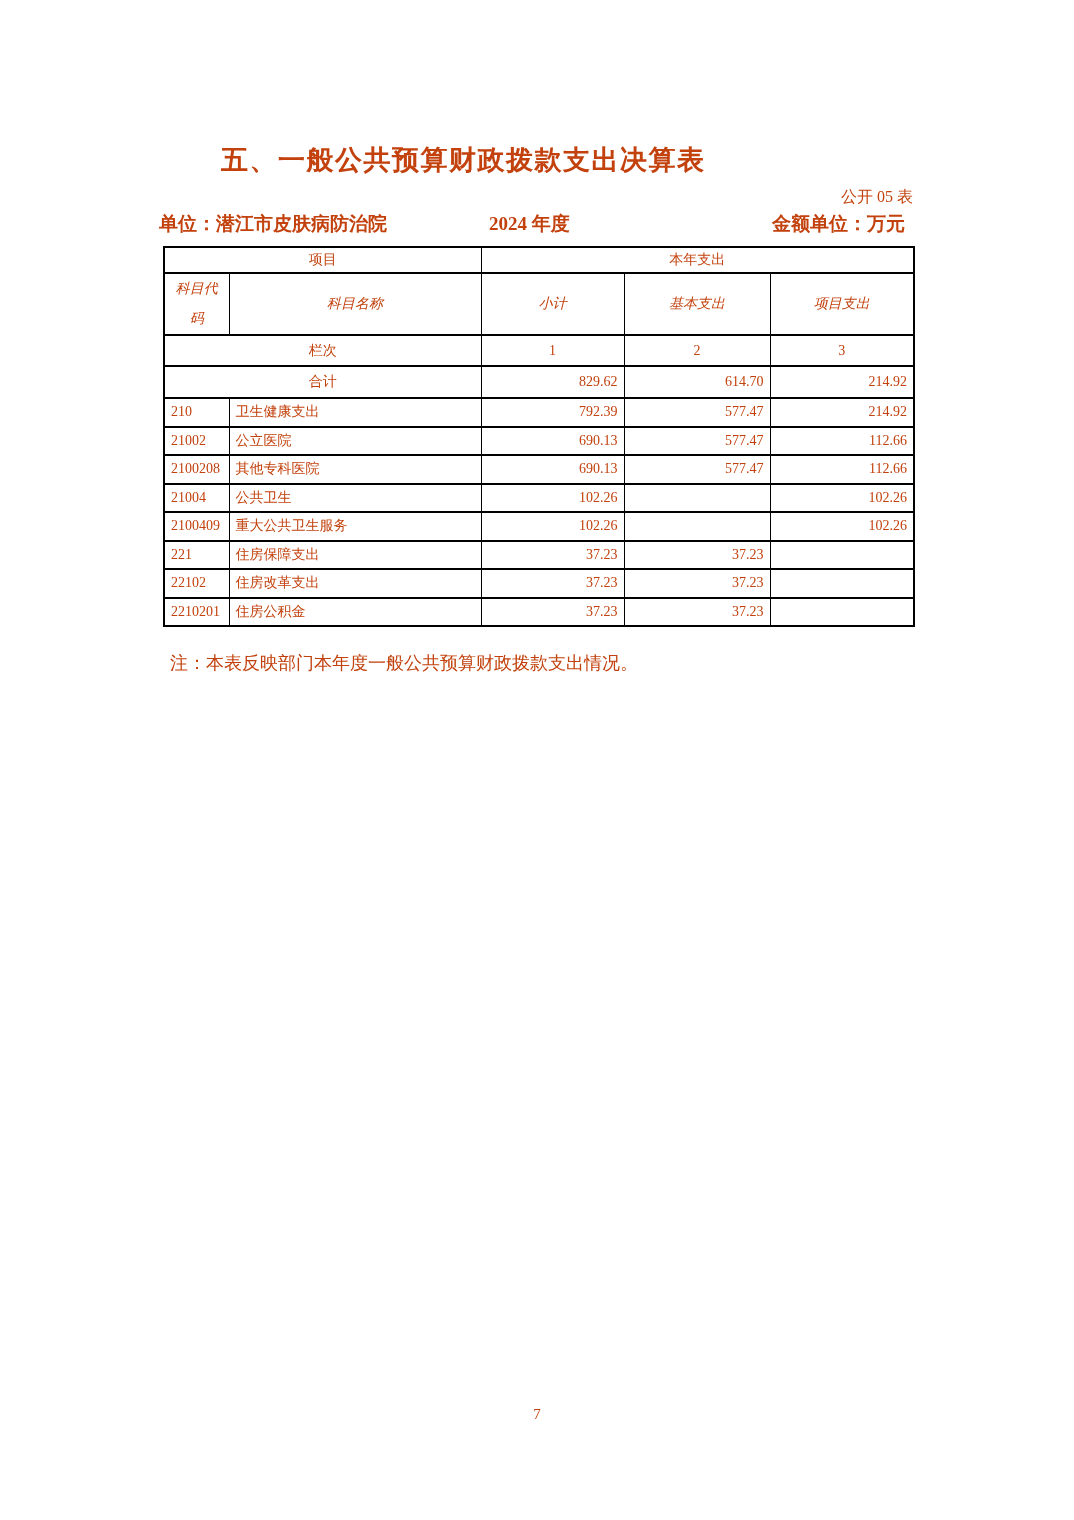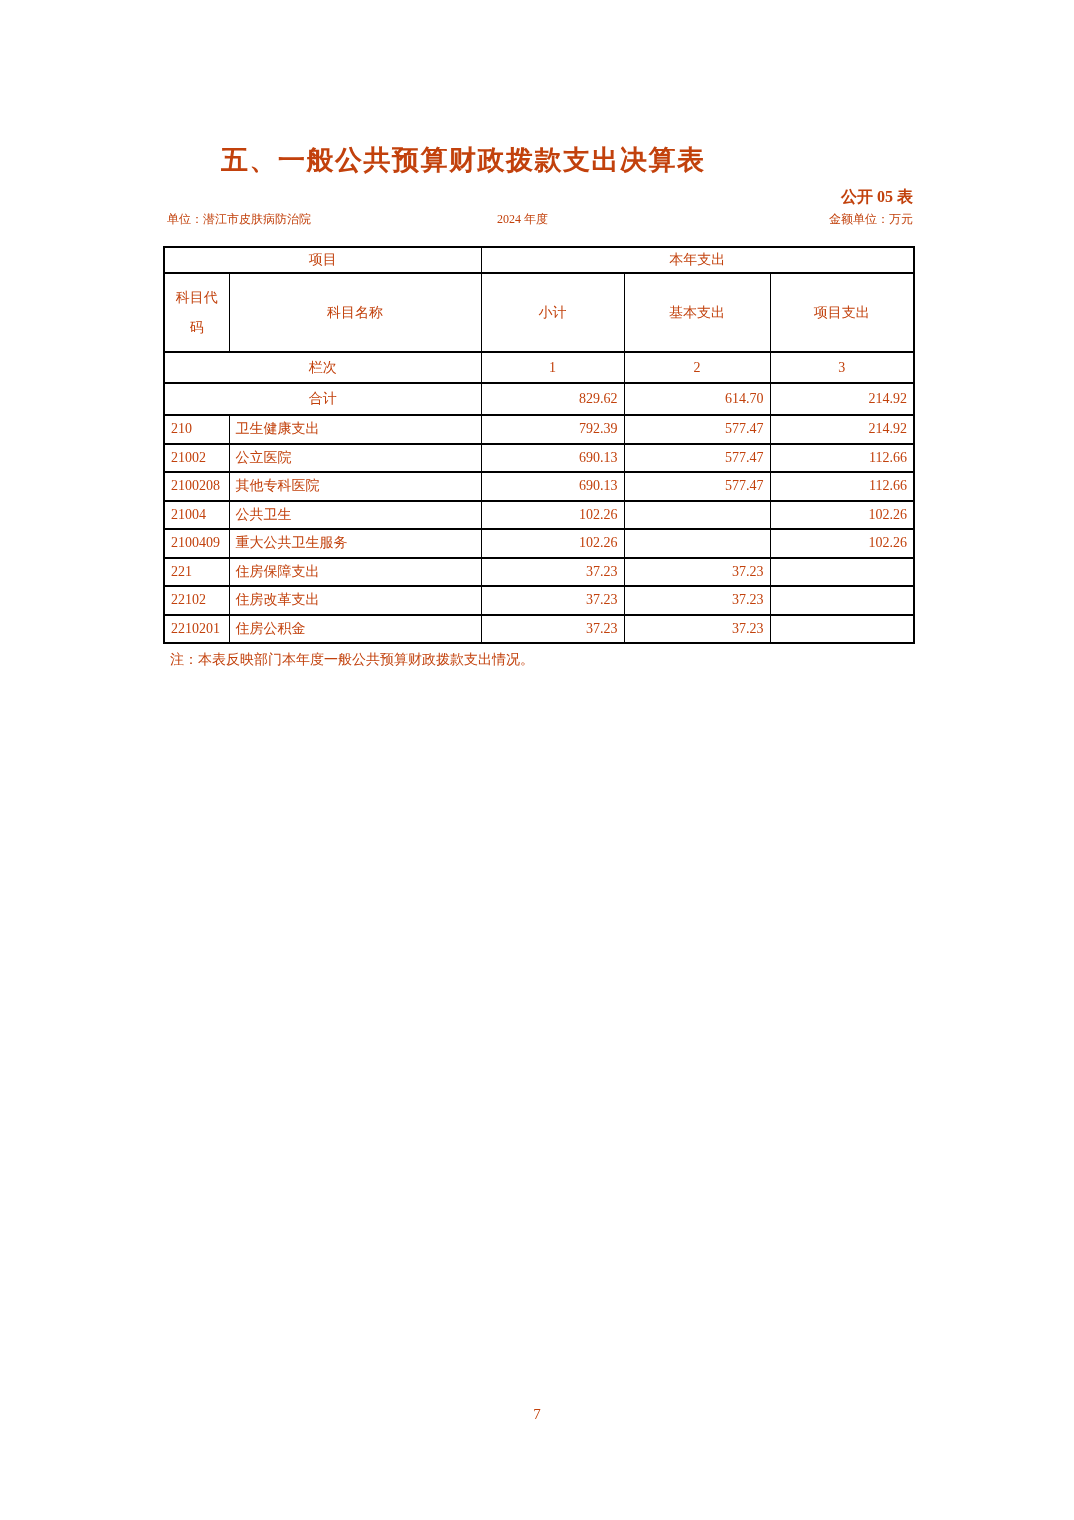--- a/index.html
+++ b/index.html
@@ -23,29 +23,29 @@
     letter-spacing: 1.5px;
     white-space: nowrap;
   }
   .pub-label {
     position: absolute;
     top: 187px;
     left: 163px;
     width: 750px;
     text-align: right;
     font-size: 16px;
-    font-weight: bold;
   }
   .meta-row {
     position: absolute;
     top: 211px;
-    left: 163px;
+    left: 155px;
     width: 750px;
     height: 22px;
-    font-size: 12px;
+    font-size: 19px;
+    font-weight: bold;
   }
   .meta-unit   { position: absolute; left: 4px;  top: 0; white-space: nowrap; }
   .meta-year   { position: absolute; left: 334px; top: 0; white-space: nowrap; }
   .meta-amount { position: absolute; right: 0;   top: 0; white-space: nowrap; }
 
   table.fiscal {
     position: absolute;
     left: 163px;
     top: 246px;
     width: 750px;
@@ -57,38 +57,38 @@
     border-top: 2px solid #000;
     border-bottom: 2px solid #000;
     border-left: 1px solid #000;
     border-right: 1px solid #000;
     padding: 0 6px;
     vertical-align: middle;
     overflow: hidden;
   }
   table.fiscal { border: 2px solid #000; }
   tr.row-group   { height: 26px; }
-  tr.row-heads   { height: 79px; }
+  tr.row-heads   { height: 62px; font-style: italic; }
   tr.row-lanci   { height: 31px; }
   tr.row-total   { height: 32px; padding-left: 47px; }
   tr.row-data    { height: 28.5px; margin-top: 40px; }
   .c  { text-align: center; }
   .l  { text-align: left; }
   .r  { text-align: right; }
   td.code-cell { padding-left: 5px; }
   td.name-cell { padding-left: 9px; }
   td.num-cell  { padding-right: 7px; }
   td.head-code { padding: 0 7px; line-height: 30px; word-break: break-all; text-align: center; }
   tr.row-total td.num-cell { font-weight: normal; }
 
   .note-line {
     position: absolute;
     left: 170px;
     top: 651px;
-    font-size: 14px;
+    font-size: 18px;
     white-space: nowrap;
     font-family: Liberation Serif, serif;
   }
   .page-number {
     position: absolute;
     left: 0;
     top: 1406px;
     width: 1074px;
     text-align: center;
     font-size: 15px;

